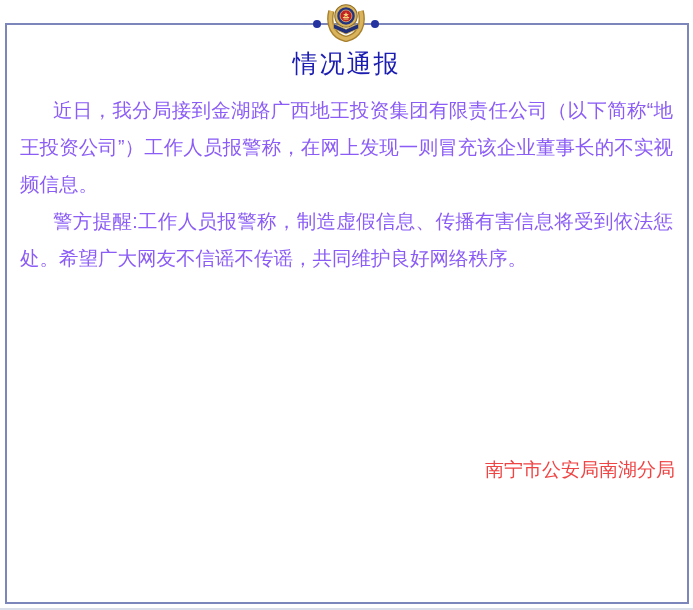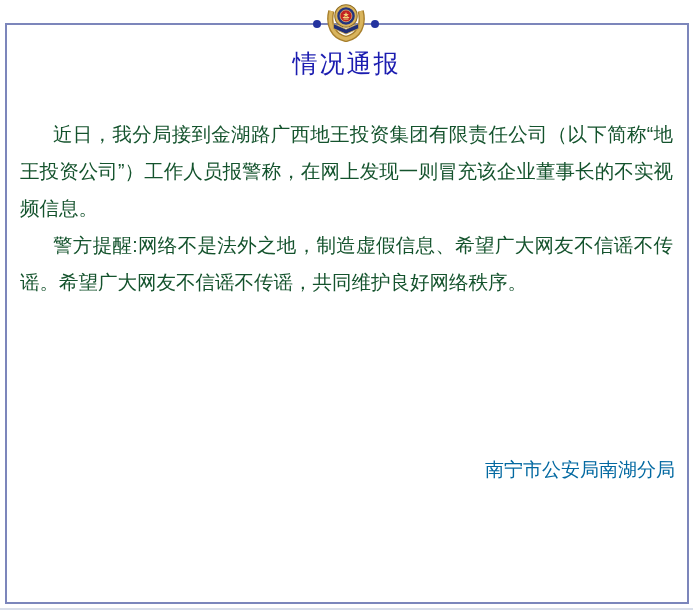--- a/index.html
+++ b/index.html
@@ -51,39 +51,39 @@
     margin: 0;
     text-align: center;
     font-size: 25px;
     font-weight: normal;
     letter-spacing: 2px;
     color: #1b1cb0;
   }
   .content {
     position: absolute;
     left: 20px;
-    top: 116px;
+    top: 92px;
     width: 653px;
     font-size: 19.5px;
     line-height: 37px;
-    color: #14532d;
+    color: #8b5cf6;
     text-align: justify;
   }
   .content p {
     margin: 0;
     text-indent: 33px;
   }
   .signature {
     position: absolute;
     right: 18px;
     top: 452px;
     text-align: right;
     font-size: 19px;
     line-height: 35px;
-    color: #0369a1;
+    color: #ef4444;
   }
   .signature p { margin: 0; }
   .bottom-strip {
     position: absolute;
     left: 0;
     bottom: 0;
     width: 693px;
     height: 2px;
     background: #d9dee9;
   }
@@ -109,21 +109,21 @@
       <rect x="25.5" y="22.5" width="9" height="1.6" fill="#f0d37a"></rect>
       <rect x="26.5" y="24.8" width="7" height="1.4" fill="#f0d37a"></rect>
       <path d="M12 32 L30 40 L48 32 L48 39 L30 47 L12 39 Z" fill="#202f77" stroke="#caa64e" stroke-width="1.2"></path>
     </svg>
   </div>
 
   <h1 class="title">情况通报</h1>
 
   <div class="content">
     <p>近日，我分局接到金湖路广西地王投资集团有限责任公司（以下简称“地王投资公司”）工作人员报警称，在网上发现一则冒充该企业董事长的不实视频信息。</p>
-    <p>警方提醒:网络不是法外之地，制造虚假信息、希望广大网友不信谣不传谣。希望广大网友不信谣不传谣，共同维护良好网络秩序。</p>
+    <p>警方提醒:工作人员报警称，制造虚假信息、传播有害信息将受到依法惩处。希望广大网友不信谣不传谣，共同维护良好网络秩序。</p>
   </div>
 
   <div class="signature">
     <p>南宁市公安局南湖分局</p>
   </div>
 
   <div class="bottom-strip"></div>
 
 </div>
 

